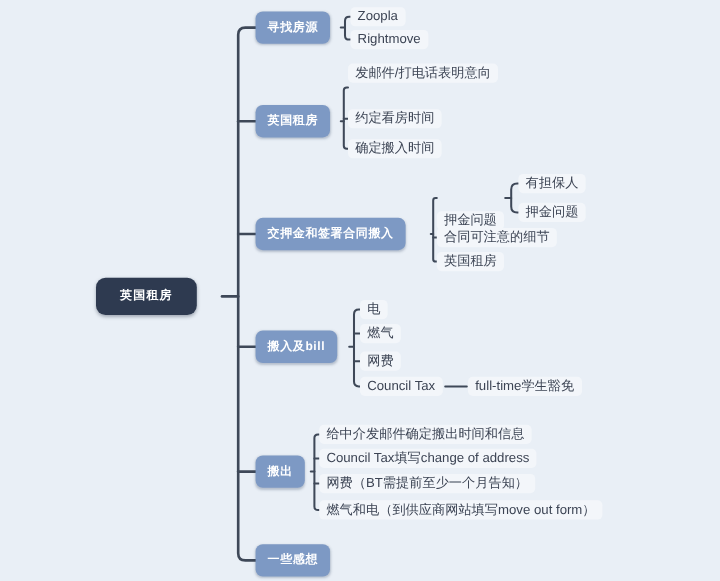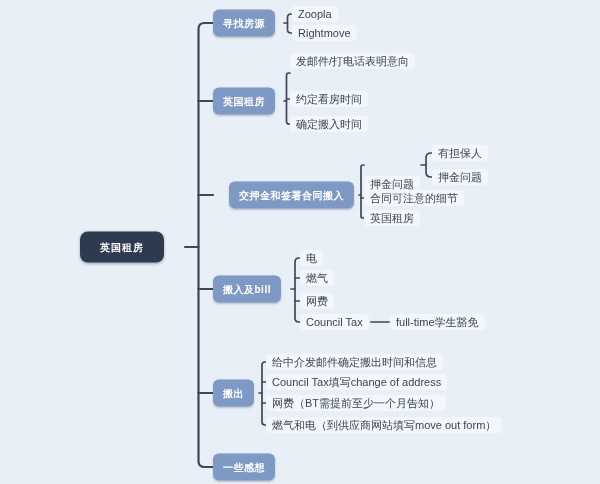--- a/index.html
+++ b/index.html
@@ -78,21 +78,21 @@
     </svg>
   <div id="nodes">
       <div class="node root" style="left: 80px; top: 247px;">英国租房</div>
       <div class="node branch" style="left: 213px; top: 23px;">寻找房源</div>
       <div class="node leaf" style="left: 292px; top: 14px;">Zoopla</div>
       <div class="node leaf" style="left: 292px; top: 33px;">Rightmove</div>
       <div class="node branch" style="left: 213px; top: 101px;">英国租房</div>
       <div class="node leaf" style="left: 290px; top: 61px;">发邮件/打电话表明意向</div>
       <div class="node leaf" style="left: 290px; top: 99px;">约定看房时间</div>
       <div class="node leaf" style="left: 290px; top: 124px;">确定搬入时间</div>
-      <div class="node branch" style="left: 229px; top: 195px;">交押金和签署合同搬入</div>
+      <div class="node branch" style="left: 213px; top: 195px;">交押金和签署合同搬入</div>
       <div class="node leaf" style="left: 364px; top: 165px; margin-top: 19px;">押金问题</div>
       <div class="node leaf" style="left: 432px; top: 153px;">有担保人</div>
       <div class="node leaf" style="left: 432px; top: 177px;">押金问题</div>
       <div class="node leaf" style="left: 364px; top: 198px;">合同可注意的细节</div>
       <div class="node leaf" style="left: 364px; top: 218px;">英国租房</div>
       <div class="node branch" style="left: 213px; top: 289px;">搬入及bill</div>
       <div class="node leaf" style="left: 300px; top: 258px;">电</div>
       <div class="node leaf" style="left: 300px; top: 278px;">燃气</div>
       <div class="node leaf" style="left: 300px; top: 301px;">网费</div>
       <div class="node leaf" style="left: 300px; top: 322px;">Council Tax</div>

